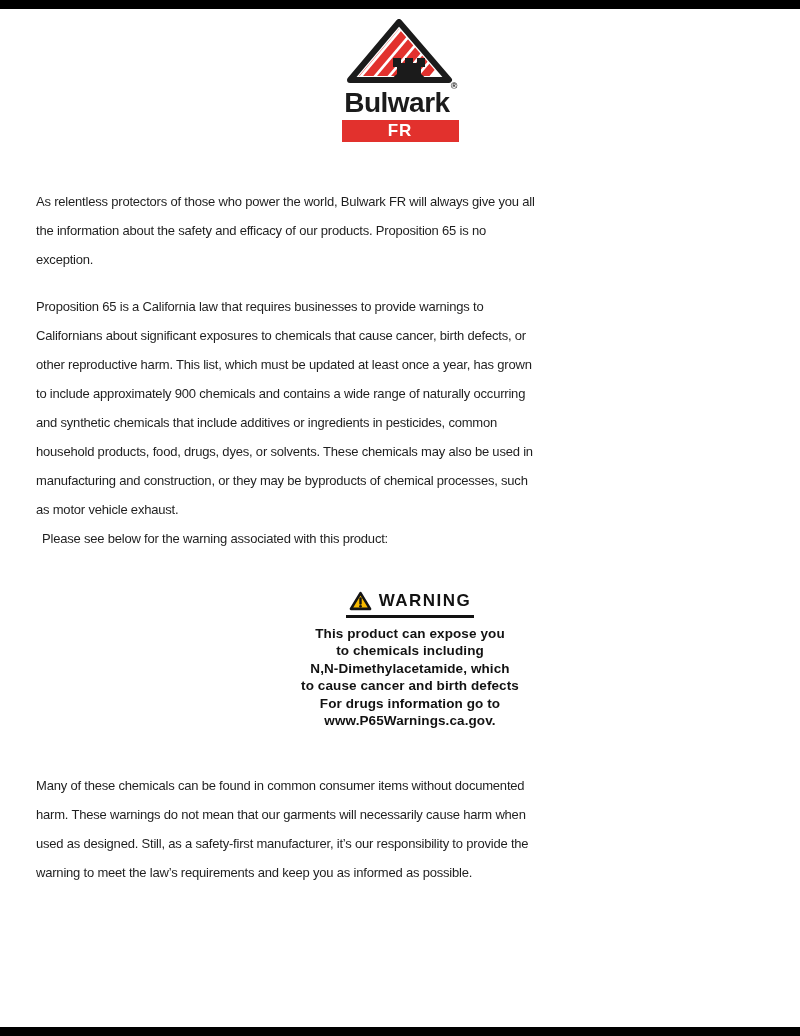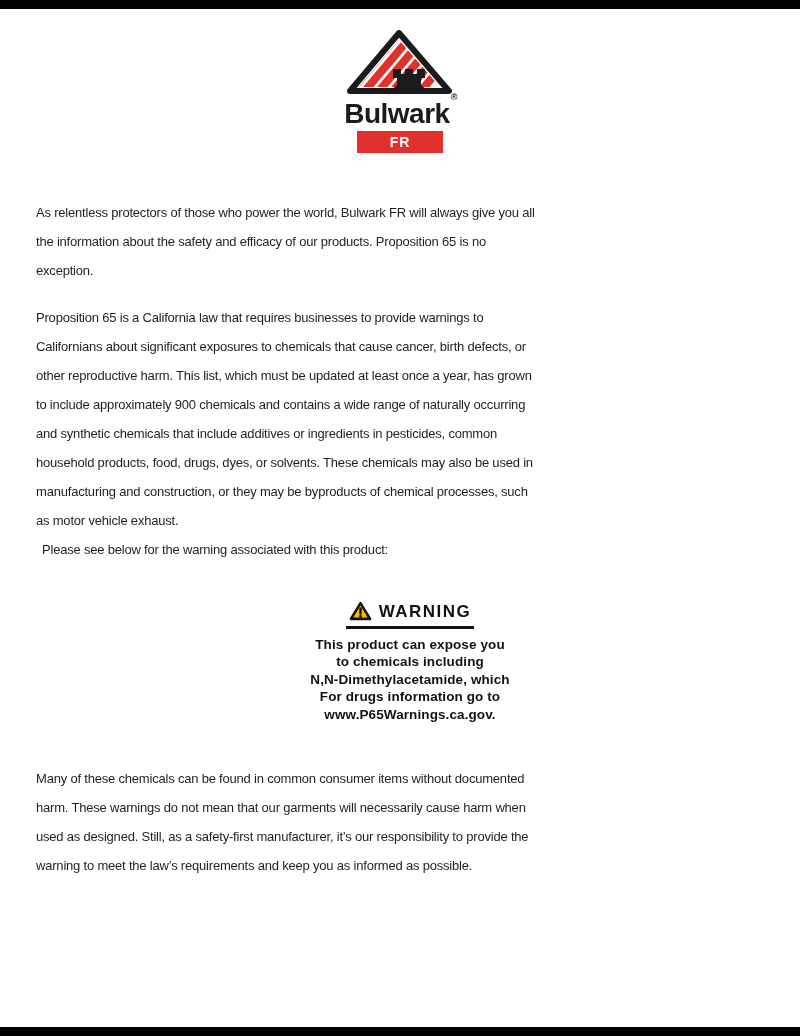--- a/index.html
+++ b/index.html
@@ -6,47 +6,47 @@
   html,body { width:800px; }
   body {
     width:800px; height:1036px; background:#ffffff; position:relative; overflow:hidden;
     font-family:"Liberation Sans", sans-serif; color:#1f1f1f;
   }
   .edge-bar { position:absolute; left:0; width:800px; height:9px; background:#000; }
   .edge-bar.top { top:0; }
   .edge-bar.bottom { bottom:0; }
 
   
-  .logo { padding-top:30px; display:flex; flex-direction:column; align-items:center; }
+  .logo { padding-top:19px; display:flex; flex-direction:column; align-items:center; }
   .logo-triangle { width:106px; height:64px; display:block; }
   .wordmark {
     font-weight:bold; font-size:28px; letter-spacing:-0.5px; color:#1b1b1b;
     line-height:30px; margin-top:1px; white-space:nowrap;
   }
   .wordmark sup { font-size:9px; position:relative; top:-13px; left:1px; font-weight:bold; }
   .fr-badge {
-    width:86px; height:22px; margin-top:2px; background:#e2312d;
+    width:117px; height:22px; margin-top:2px; background:#e2312d;
     display:flex; align-items:center; justify-content:center;
-    color:#ffffff; font-weight:bold; font-size:14px; letter-spacing:1px;
+    color:#ffffff; font-weight:bold; font-size:17px; letter-spacing:1px;
   }
 
   
   .content { width:748px; margin-left:36px; }
   .para {
     font-size:13px; line-height:29px; letter-spacing:-0.2px;
     white-space:pre-line; color:#1f1f1f;
   }
   .p1 { margin-top:45px; }
   .p2 { margin-top:18px; }
   .p3 { margin-top:0; padding-left:6px; }
   .p4 { margin-top:41px; }
 
   
   .warning-card { margin:37px auto 0 auto; width:300px; text-align:center; color:#121212; }
-  .warning-head { display:flex; justify-content:center; gap:7px; }
+  .warning-head { display:flex; align-items:center; justify-content:center; gap:7px; }
   .warning-tri-icon { width:23px; height:20px; display:block; }
   .warning-title { font-weight:bold; font-size:17px; letter-spacing:1.5px; line-height:22px; }
   .warning-underline { width:128px; height:2.5px; background:#121212; margin:3px auto 7px auto; }
   .warning-lines { font-weight:bold; font-size:13.5px; line-height:17.5px; letter-spacing:0.1px;text-align:center; }
 </style>
 </head>
 <body>
 
 <div>
 
@@ -102,20 +102,21 @@
           <line x1="13" y1="8.5" x2="13" y2="14.5" stroke="#141414" stroke-width="2.8" stroke-linecap="round"></line>
           <circle cx="13" cy="17.6" r="1.6" fill="#141414"></circle>
         </svg>
         <span class="warning-title">WARNING</span>
       </div>
       <div class="warning-underline"></div>
       <div class="warning-lines">
           <div>This product can expose you</div>
           <div>to chemicals including</div>
           <div>N,N-Dimethylacetamide, which</div>
+          <div>to cause cancer and birth defects</div>
           <div>For drugs information go to</div>
           <div>www.P65Warnings.ca.gov.</div>
         </div>
     </section>
 
     <p class="para p4">Many of these chemicals can be found in common consumer items without documented
 harm. These warnings do not mean that our garments will necessarily cause harm when
 used as designed. Still, as a safety-first manufacturer, it’s our responsibility to provide the
 warning to meet the law’s requirements and keep you as informed as possible.</p>
   </main>

